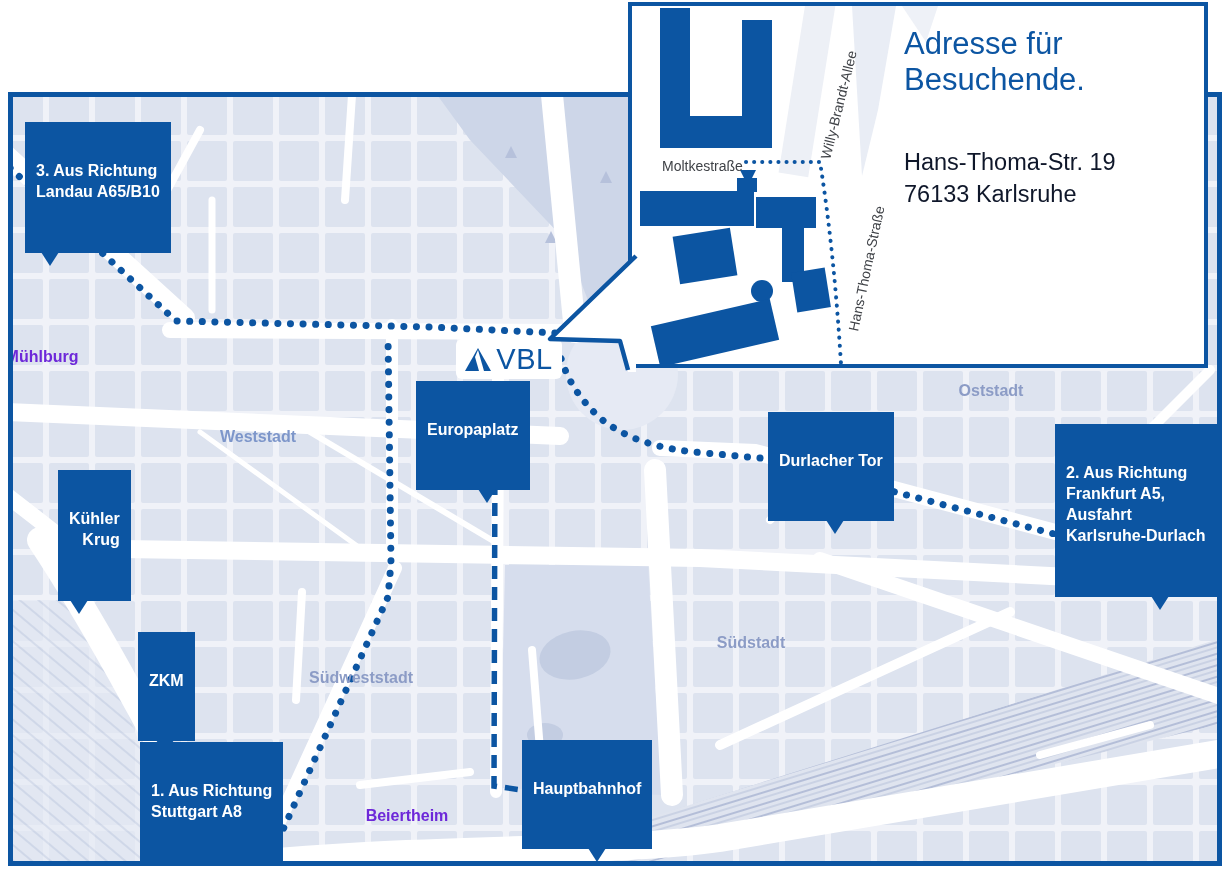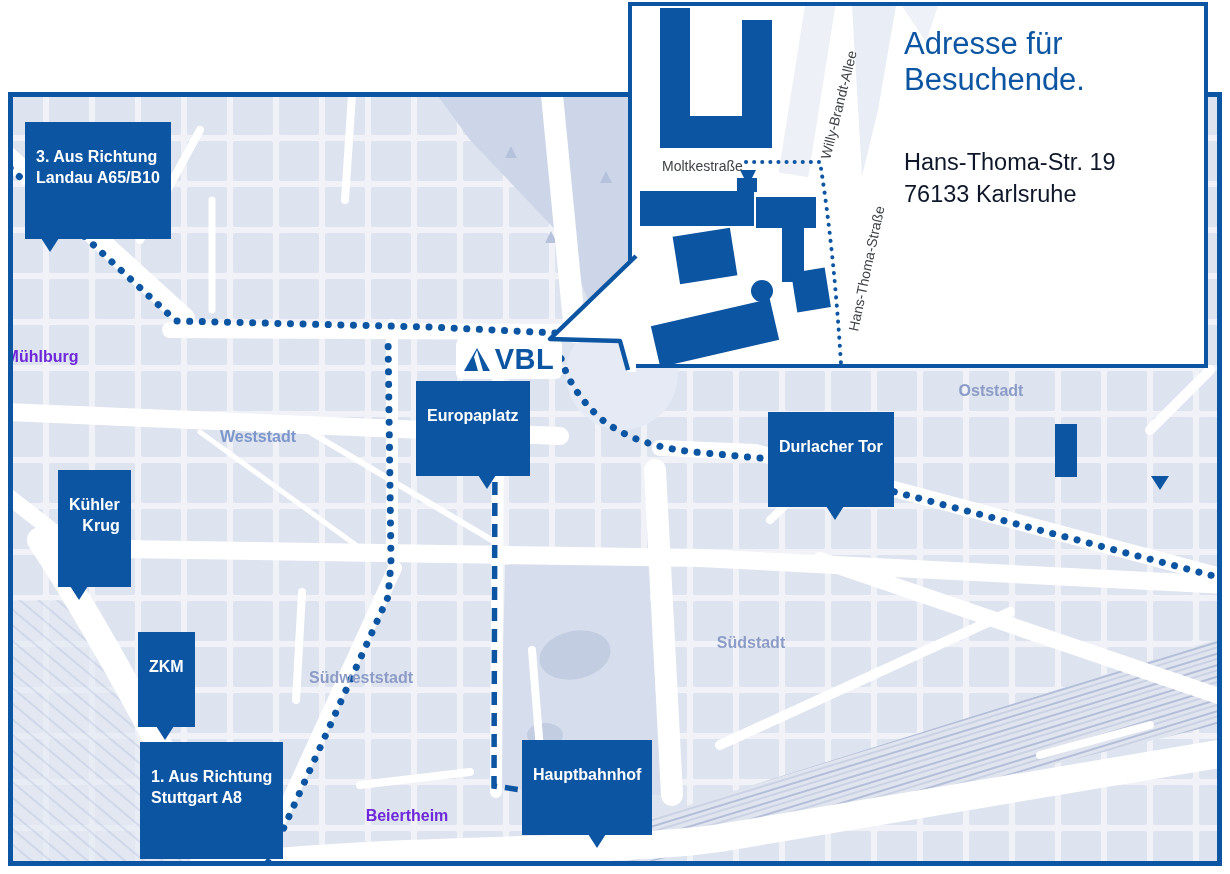--- a/index.html
+++ b/index.html
@@ -25,31 +25,31 @@
   #page-space{position:absolute;left:-13px;top:-97px;width:1230px;height:874px}
   #base-svg{position:absolute;left:0;top:0;z-index:0}
   .district{position:absolute;z-index:3;white-space:nowrap;
     transform:translate(-50%,-50%);font-weight:bold;font-size:16px;color:var(--district)}
   .district.light{color:#6d28d9}
   .district.strong{color:#7d96ca}
 
   
   .callout{position:absolute;left:var(--x);top:var(--y);z-index:6;
     background:var(--blue);color:#fff;font-weight:bold;font-size:16px;
-    line-height:1.32;padding:3px 11px 8px;white-space:pre-line}
+    line-height:1.32;padding:17px 11px 8px;white-space:pre-line}
   .callout.center{text-align:right}
   .ptr{position:absolute;bottom:-13px;left:var(--px,14px);width:0;height:0;
     border-left:9px solid transparent;border-right:9px solid transparent;
     border-top:14px solid var(--blue)}
 
   
   #vbl-logo{position:absolute;left:456px;top:339px;width:106px;height:40px;z-index:5;
     background:#fff;border-radius:6px;display:flex;align-items:center;
     justify-content:center;gap:5px}
-  #vbl-logo .word{color:var(--blue);font-weight:bold;font-size:29px;letter-spacing:.5px}
+  #vbl-logo .word{color:var(--blue);font-weight:normal;font-size:29px;letter-spacing:.5px}
 
   
   #inset{position:absolute;left:628px;top:2px;width:580px;height:366px;z-index:50;
     background:#fff;border:4px solid var(--blue)}
   #inset-map{position:absolute;left:0;top:0}
   #inset-heading{position:absolute;left:272px;top:20px;color:var(--blue);
     font-weight:normal;font-size:31px;line-height:1.16;white-space:pre-line}
   #inset-address{position:absolute;left:272px;top:140px;color:#0f172a;
     font-size:23.5px;line-height:1.38;white-space:pre-line}
   #tail-svg{position:absolute;left:0;top:0;z-index:55;pointer-events:none}
@@ -171,20 +171,24 @@
       <div class="callout" style="--x:768px;--y:412px">
         <div>Durlacher Tor</div>
         <i class="ptr" style="--px:58px"></i>
       </div>
       <div class="callout" style="--x:140px;--y:742px">
         <div>1. Aus Richtung
 Stuttgart A8</div>
         
       </div>
       <div class="callout" style="--x:1055px;--y:424px">
+        <div>2. Aus Richtung
+Frankfurt A5,
+Ausfahrt
+Karlsruhe-Durlach</div>
         <i class="ptr" style="--px:96px"></i>
       </div>
       <div class="callout" style="--x:522px;--y:740px">
         <div>Hauptbahnhof</div>
         <i class="ptr" style="--px:66px"></i>
       </div>
 
       <div id="vbl-logo">
         <svg width="26" height="25" viewBox="0 0 26 25">
           <polygon points="13,1 26,24 0,24" style="fill:var(--blue)"></polygon>

